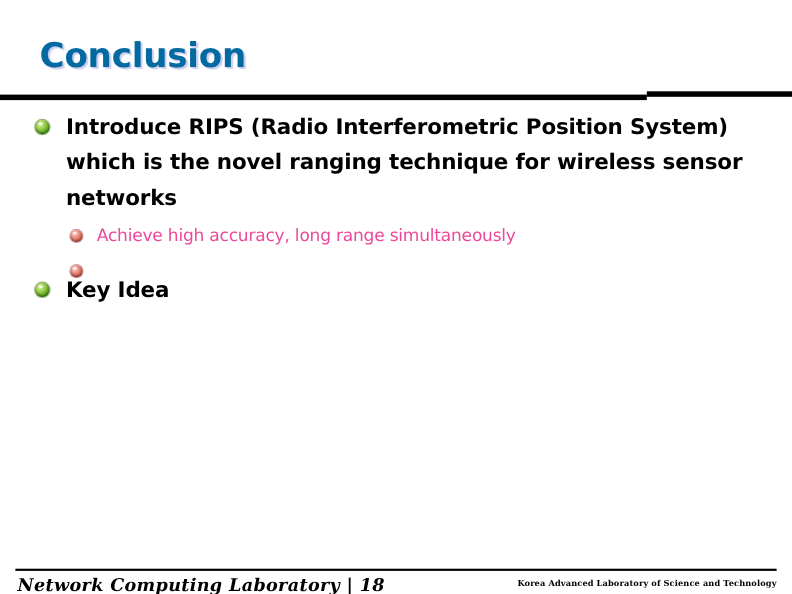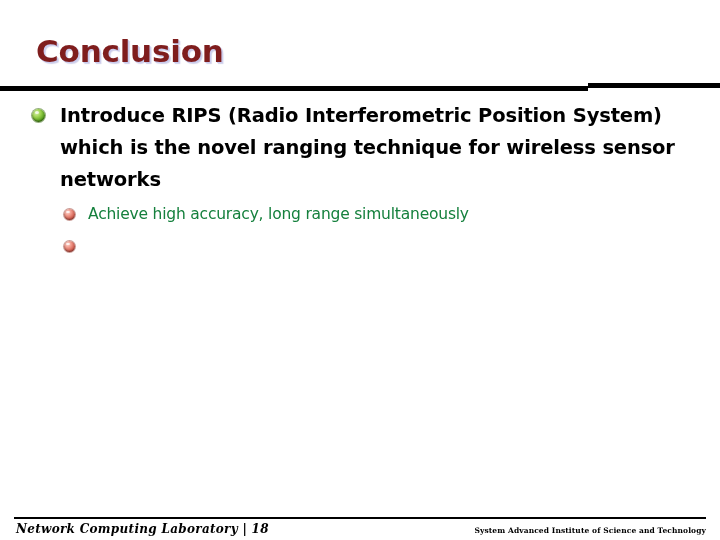--- a/index.html
+++ b/index.html
@@ -23,21 +23,21 @@
   }
 
   
   .title {
     position: absolute;
     left: 36px;
     top: 36px;
     font-family: "DejaVu Sans", sans-serif;
     font-size: 31px;
     font-weight: bold;
-    color: #7f1d1d;
+    color: #0369a1;
     letter-spacing: -0.2px;
     text-shadow: 1px 1px 0 #c9cbee, 2px 2px 1px rgba(150,152,210,0.45);
     white-space: nowrap;
     line-height: 1;
   }
 
   
   .rule-left {
     position: absolute;
     left: 0px;
@@ -81,21 +81,21 @@
 
   .l2 {
     position: relative;
     padding-left: 88px;
     margin: 0;
   }
   .l2 .l2-text {
     font-family: "DejaVu Sans", sans-serif;
     font-size: 15.5px;
     font-weight: normal;
-    color: #15803d;
+    color: #ec4899;
     line-height: 32px;
     letter-spacing: -0.2px;
     display: block;
     max-width: 610px;
   }
 
   
   .gem {
     position: absolute;
     border-radius: 50%;
@@ -151,21 +151,21 @@
     top: 517px;
     width: 692px;
     height: 2px;
     background: #000000;
   }
   .footer-left {
     position: absolute;
     left: 16px;
     top: 522px;
     font-family: "DejaVu Serif", serif;
-    font-size: 12px;
+    font-size: 16px;
     font-weight: bold;
     font-style: italic;
     color: #000000;
     letter-spacing: 0.3px;
     white-space: nowrap;
   }
   .footer-right {
     position: absolute;
     right: 14px;
     top: 526px;
@@ -198,23 +198,27 @@
       <span class="gem gem-red"></span>
       <span class="l2-text">Achieve high accuracy, long range simultaneously</span>
     </div>
 
     <div class="l2">
       <span class="gem gem-red"></span>
     </div>
 
     <div class="spacer-keyidea"></div>
 
+    <div class="l1">
+      <span class="gem gem-green"></span>
+      <span class="l1-text">Key Idea</span>
+    </div>
 
 
   </div>
 
   <div class="footer-rule"></div>
 
   <div class="footer-left">Network Computing Laboratory |  18</div>
 
-  <div class="footer-right">System Advanced Institute of Science and Technology</div>
+  <div class="footer-right">Korea Advanced Laboratory of Science and Technology</div>
 
 </div>
 
 </body></html>

